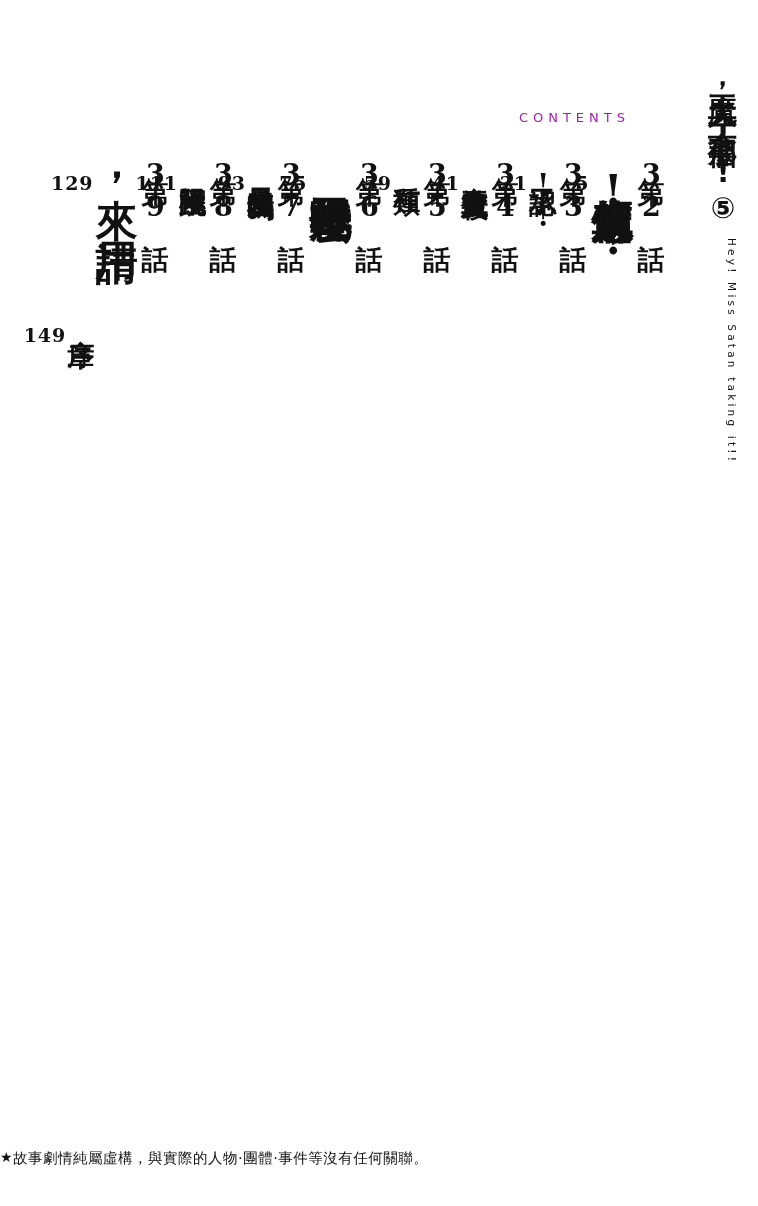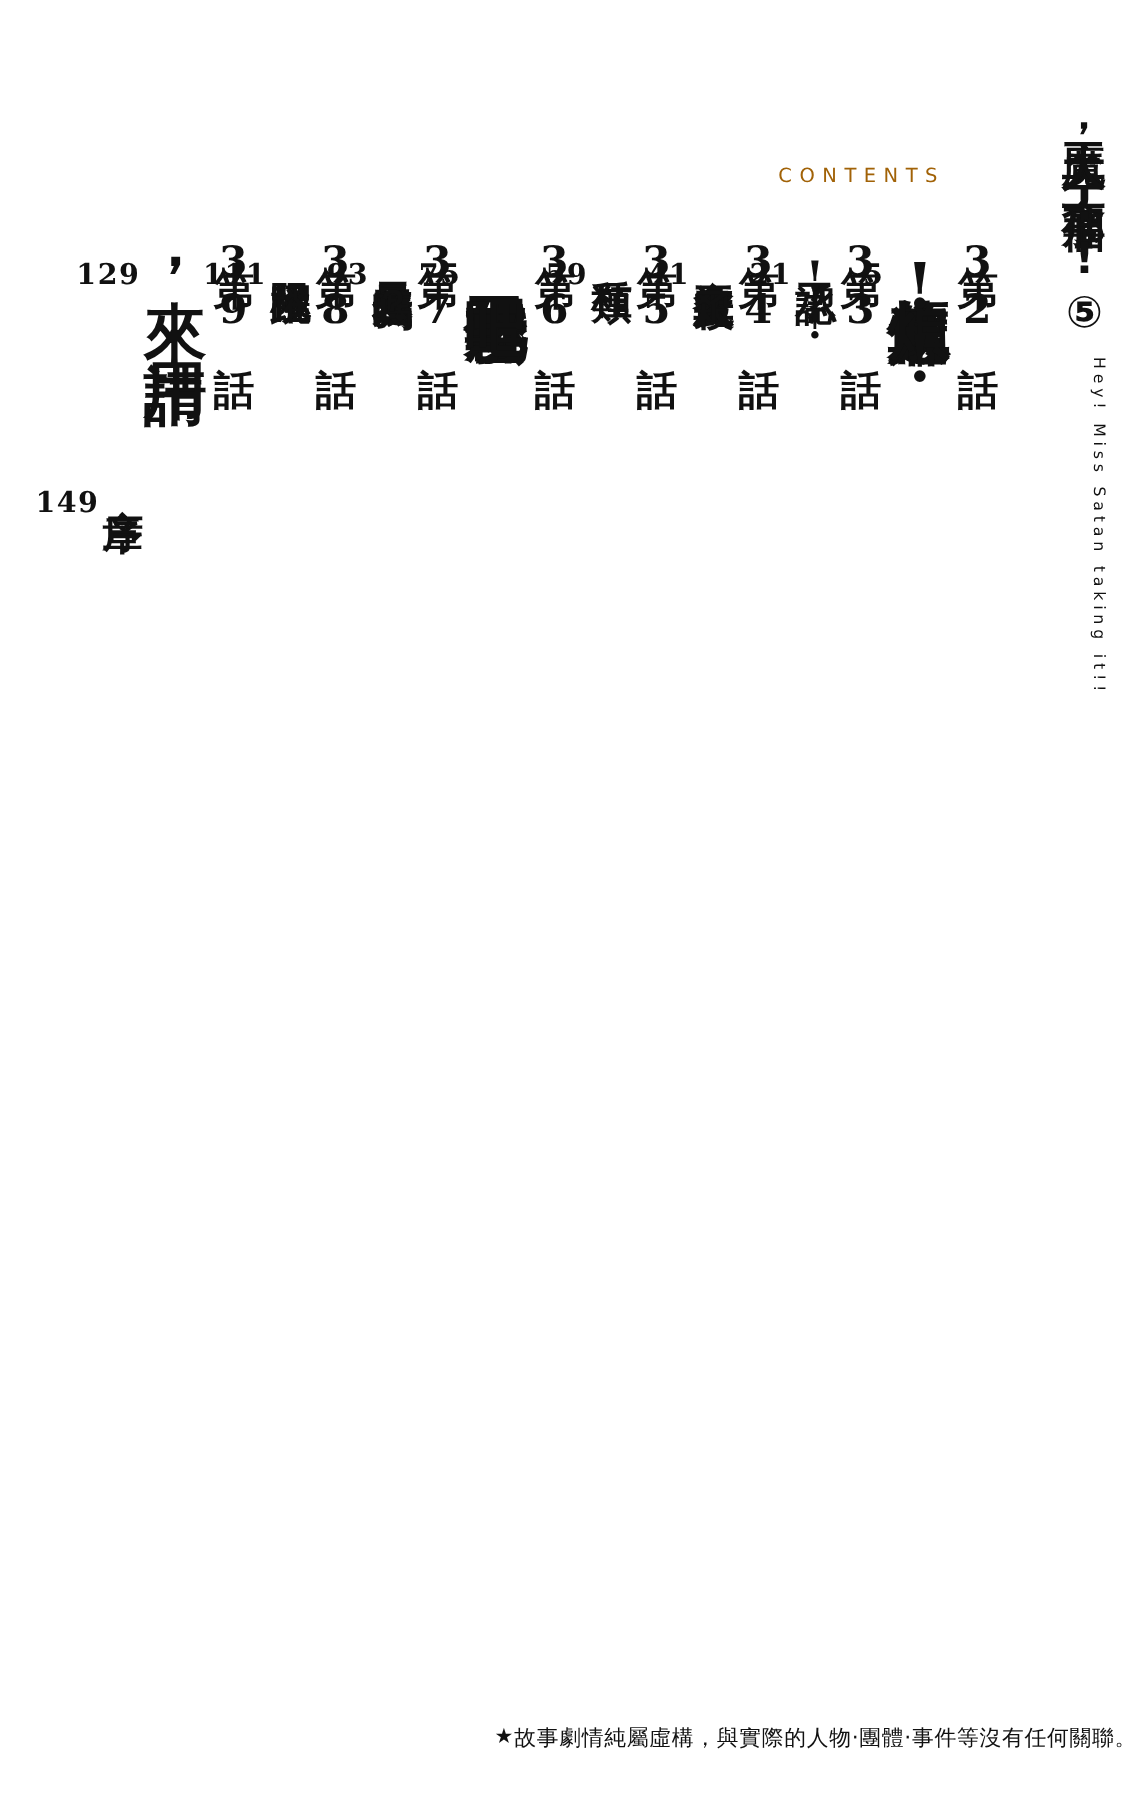--- a/index.html
+++ b/index.html
@@ -56,21 +56,21 @@
   }
 
   
   .contents-label {
     position: absolute;
     top: 110px;
     right: 128px;
     font-family: "DejaVu Sans", "Liberation Sans", sans-serif;
     font-size: 13px;
     letter-spacing: 5px;
-    color: #a16207;
+    color: #a21caf;
   }
 
   
   .toc {
     position: absolute;
     top: 158px;
     right: 92px;
     display: flex;
     flex-direction: row;
     align-items: flex-start;
@@ -131,21 +131,21 @@
   .chapter {
     position: absolute;
   }
 
   
   .footer-note {
     position: absolute;
     left: 0;
     right: 0;
     bottom: 38px;
-    text-align: right;
+    text-align: left;
     font-family: "DejaVu Sans", "Liberation Sans", sans-serif;
     font-size: 14.5px;
     letter-spacing: 0.5px;
     color: #111;
   }
   .star {
     font-size: 14px;
     vertical-align: 1px;
   }
 </style>

